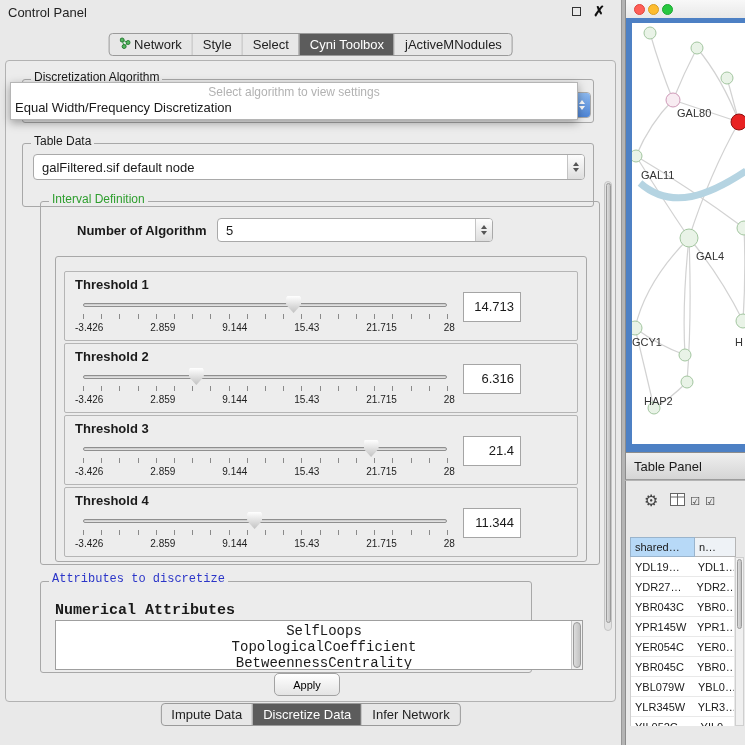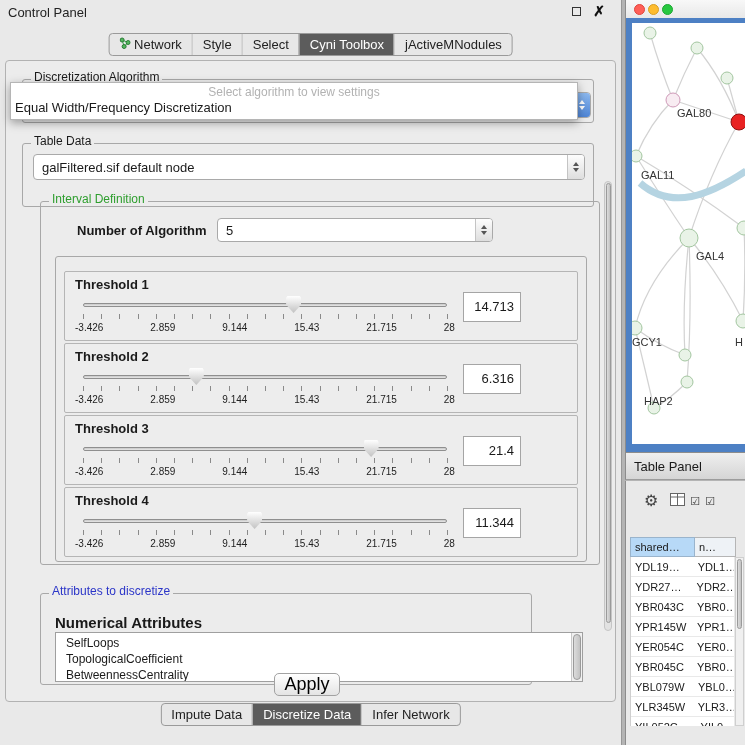--- a/index.html
+++ b/index.html
@@ -49,29 +49,29 @@
   #threshold-list{position:absolute;left:8px;top:14px;}
   .threshold-panel{position:relative;width:514px;height:70px;border:1px solid #b5b5b5;background:#ededed;margin-bottom:2px;border-radius:2px;}
   .t-label{position:absolute;left:10px;top:5px;font-weight:bold;font-size:13px;}
   .slider{position:absolute;left:10px;top:22px;width:380px;height:46px;}
   .track{position:absolute;left:8px;top:9px;width:364px;height:4px;background:linear-gradient(#c7c7c7,#e8e8e8);border:1px solid #8f8f8f;border-radius:3px;}
   .thumb{position:absolute;top:2px;width:15px;height:17px;margin-left:-7px;background:linear-gradient(#ffffff,#c2c2c2);clip-path:polygon(8% 0,92% 0,100% 12%,100% 52%,50% 100%,0 52%,0 12%);filter:drop-shadow(0 0 0.6px #666);}
   .ticks{position:absolute;left:8px;top:20px;width:365px;height:5px;background:repeating-linear-gradient(to right,#8a8a8a 0 1px,transparent 1px 18.2px);}
   .scale{position:absolute;left:0;top:28px;width:380px;display:flex;justify-content:space-between;font-size:10px;color:#222;}
   .value-box{position:absolute;left:398px;top:20px;width:58px;height:30px;background:#fff;border:1px solid #a5a5a5;font-size:13px;text-align:right;line-height:28px;padding-right:6px;}
 
-  #fs-attrs{left:34px;top:532px;width:492px;height:92px;}
+  #fs-attrs{left:34px;top:520px;width:492px;height:92px;font-family:Liberation Mono, monospace;}
   #attrs-heading{left:14px;top:20px;font-weight:bold;font-size:15px;}
   #attr-list{position:absolute;left:14px;top:38px;width:528px;height:50px;background:#fff;border:1px solid #9f9f9f;overflow:hidden;}
-  .attr-item{font-size:12px;line-height:16px;padding-left:10px;white-space:nowrap;}
+  .attr-item{font-size:14px;line-height:16px;padding-left:10px;white-space:nowrap;text-align:center;}
   .attr-item:first-child{padding-top:2px;}
   .vscroll{position:absolute;right:0;top:0;width:11px;height:100%;background:#f1f1f1;border-left:1px solid #c9c9c9;}
   .vthumb{position:absolute;left:1px;top:1px;width:8px;background:linear-gradient(to right,#dcdcdc,#c2c2c2);border:1px solid #9a9a9a;border-radius:4px;}
 
-  #apply-btn{position:absolute;left:268px;top:612px;width:66px;height:23px;border:1px solid #a2a2a2;border-radius:5px;background:linear-gradient(#ffffff,#e4e4e4);font-size:18px;font-family:"Liberation Sans",sans-serif;}
+  #apply-btn{position:absolute;left:268px;top:612px;width:66px;height:23px;border:1px solid #a2a2a2;border-radius:5px;background:linear-gradient(#ffffff,#e4e4e4);font-size:11px;font-family:"Liberation Sans",sans-serif;}
 
   #content-scrollbar{right:3px;top:120px;width:8px;height:450px;background:#e2e2e2;border:1px solid #c5c5c5;border-radius:4px;}
   #content-scrollbar .vthumb{width:5px;height:440px;}
 
   
   #algo-dropdown{left:10px;top:82px;width:568px;background:#fff;border:1px solid #b5b5b5;box-shadow:0 3px 9px rgba(0,0,0,0.35);z-index:60;padding-bottom:3px;}
   #dd-prompt{text-align:center;color:#b2b2b2;font-size:12px;line-height:15px;padding-top:2px;}
   .dd-item{font-size:13px;line-height:16px;padding-left:4px;}
   .dd-item.bold{font-weight:bold;}
 

